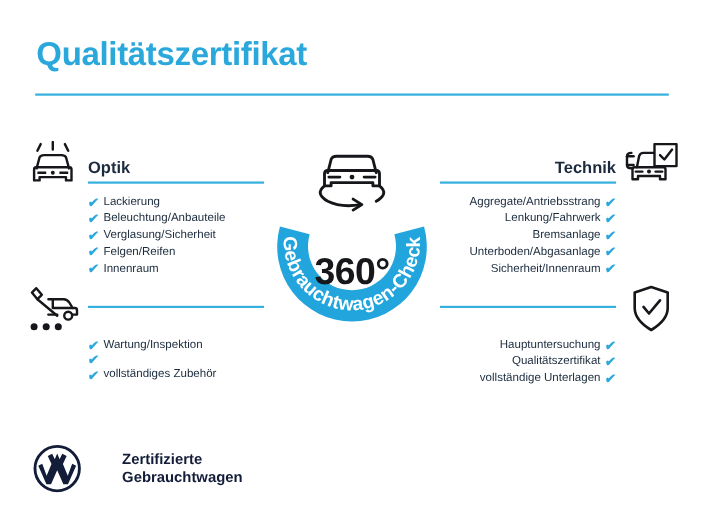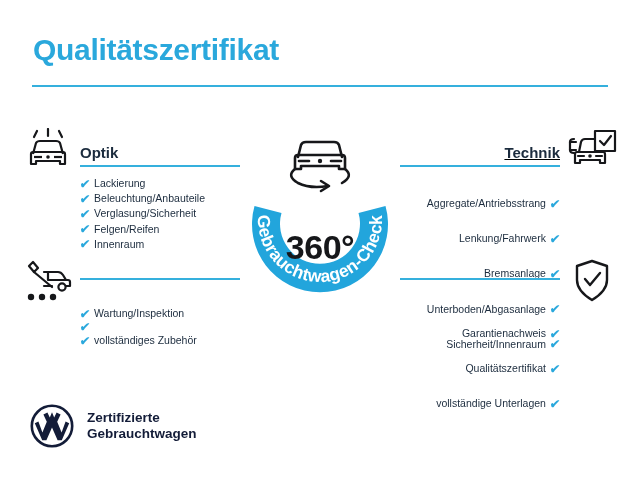--- a/index.html
+++ b/index.html
@@ -59,21 +59,21 @@
   }
   .section.left .sec-icon  { left: 0px; }
   .section.right .sec-icon { right: 0px; }
 
   .sec-head {
     position: absolute;
     top: 16px;
     width: 160px;
   }
   .section.left .sec-head  { left: 58px; }
-  .section.right .sec-head { right: 58px; text-decoration: underline; }
+  .section.right .sec-head { right: 58px; }
 
   .sec-title {
     font-size: 15px;
     font-weight: bold;
     color: #1b2b3d;
     line-height: 17px;
     white-space: nowrap;
   }
   .section.left .sec-title  { text-align: left; }
   .section.right .sec-title { text-align: right; }
@@ -100,21 +100,21 @@
   .check-item {
     font-size: 10.5px;
     color: #1b2b3d;
     line-height: 15.2px;
     white-space: nowrap;
     display: flex;
     align-items: center;
     gap: 4px;
   }
   .section.left  .check-item { justify-content: flex-start; }
-  .section.right .check-item { justify-content: flex-end; flex-direction: row; margin-top: 20px; }
+  .section.right .check-item { justify-content: flex-end; flex-direction: row; }
 
   .tick {
     color: #2aa8dc;
     font-size: 12px;
     font-weight: bold;
     line-height: 12px;
     display: inline-block;
     transform: skewX(-6deg);
   }
 
@@ -149,20 +149,21 @@
     align-items: center;
     gap: 13px;
   }
   .vw-logo { width: 44px; height: 44px; display:block; }
   .footer-text {
     font-size: 13.5px;
     font-weight: bold;
     color: #131c38;
     line-height: 16px;
     white-space: pre-line;
+    margin-left: 24px;
   }
 </style>
 </head>
 <body>
 
 <div class="page">
 
   <div class="title">Qualitätszertifikat</div>
   <div class="title-rule"></div>
 
@@ -297,21 +298,21 @@
           <path d="M26 3 L41 8 L41 22 Q41 33 26 42 Q11 33 11 22 L11 8 Z"></path>
           <polyline points="19,21 24,27 34,15"></polyline>
         </g>
       </svg>
     </div>
     <div class="sec-head">
       <div class="sec-rule"></div>
     </div>
     <ul class="check-list">
       <li class="check-item">
-        <span>Garantienachweis</span>
+        <span>Hauptuntersuchung</span>
         <span class="tick">✔</span>
       </li>
       <li class="check-item">
         <span>Qualitätszertifikat</span>
         <span class="tick">✔</span>
       </li>
       <li class="check-item">
         <span>vollständige Unterlagen</span>
         <span class="tick">✔</span>
       </li>

